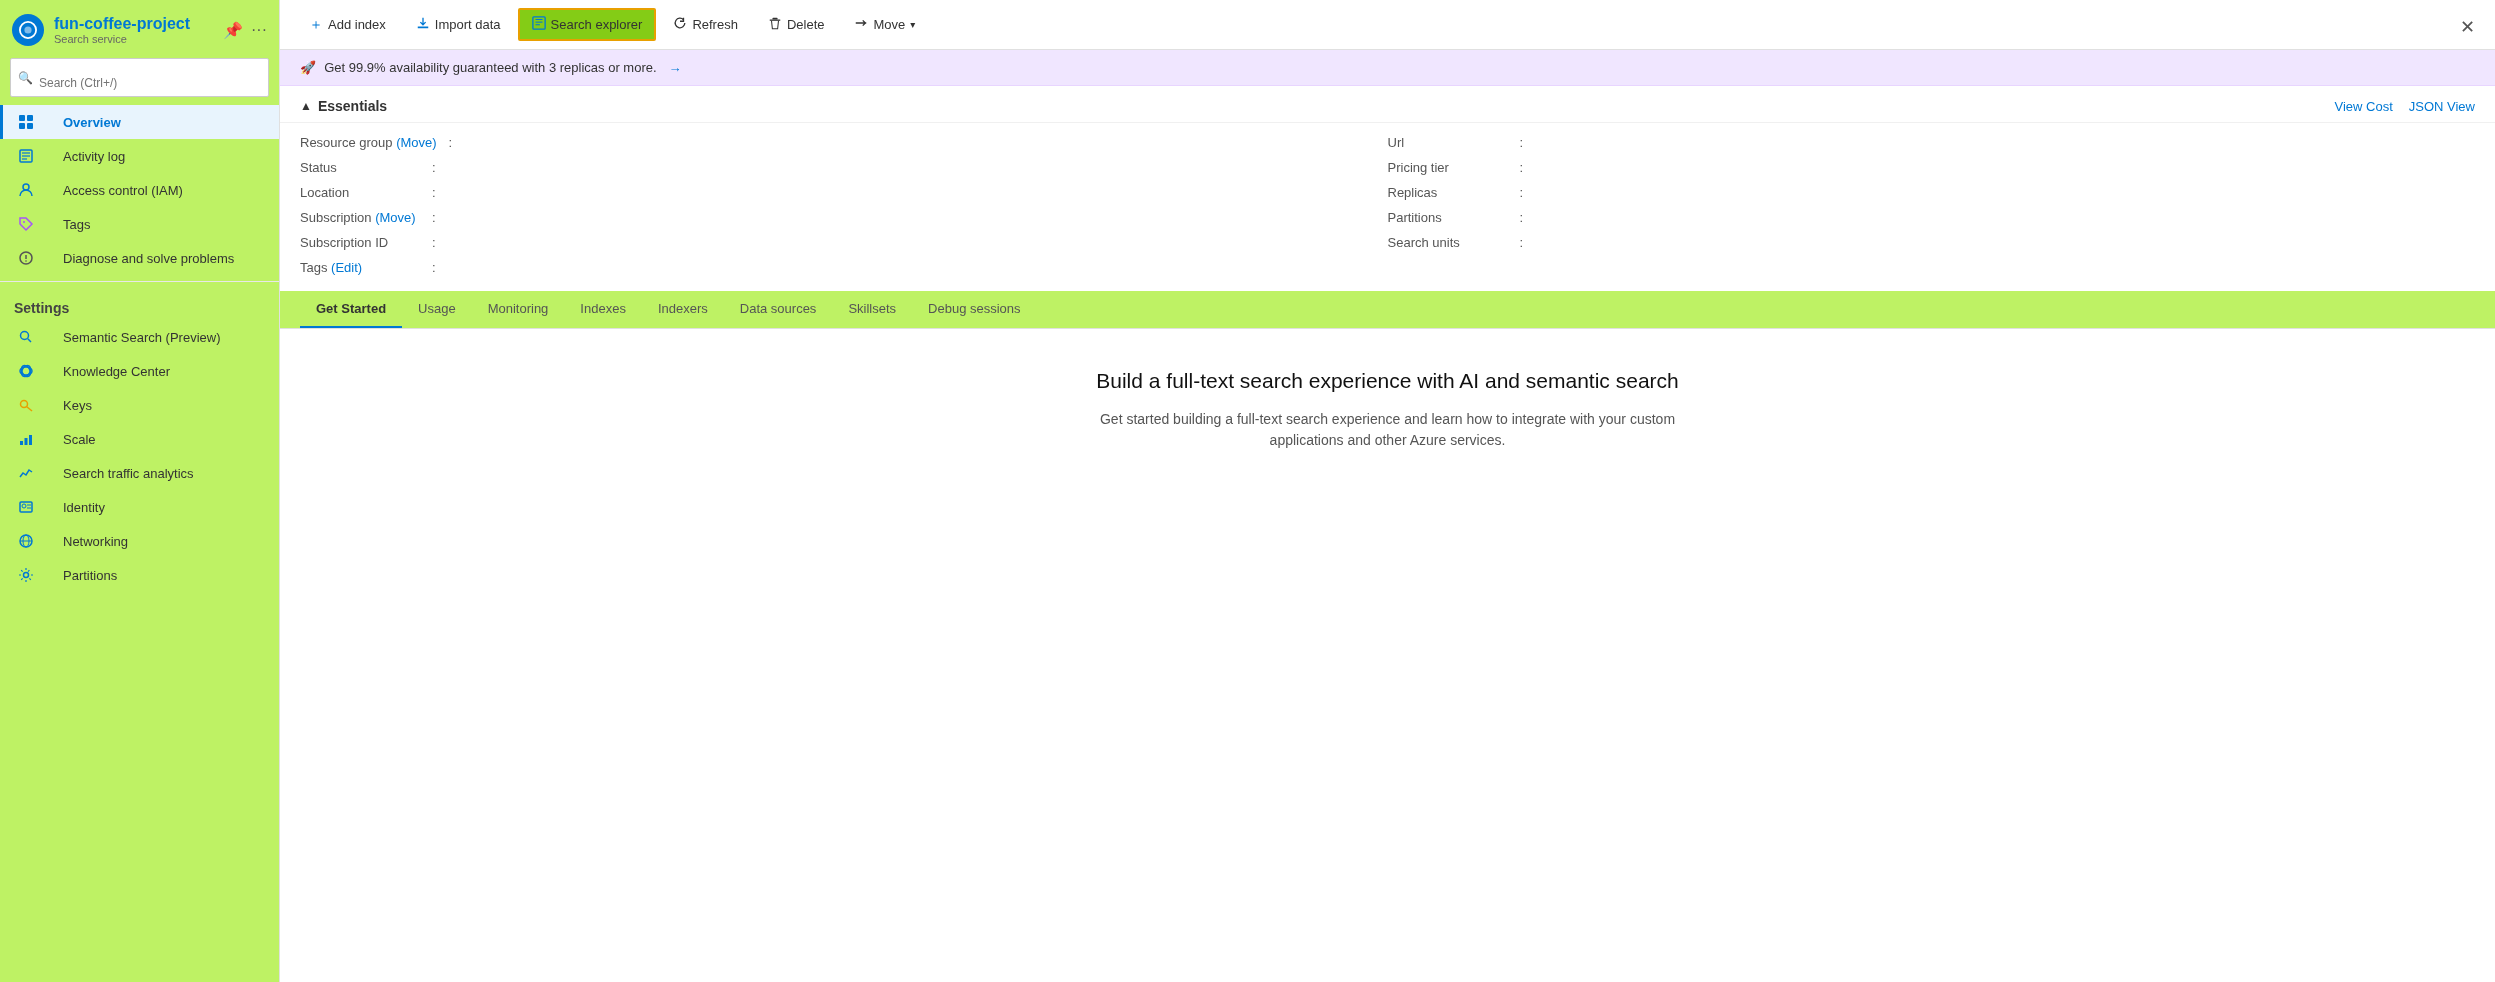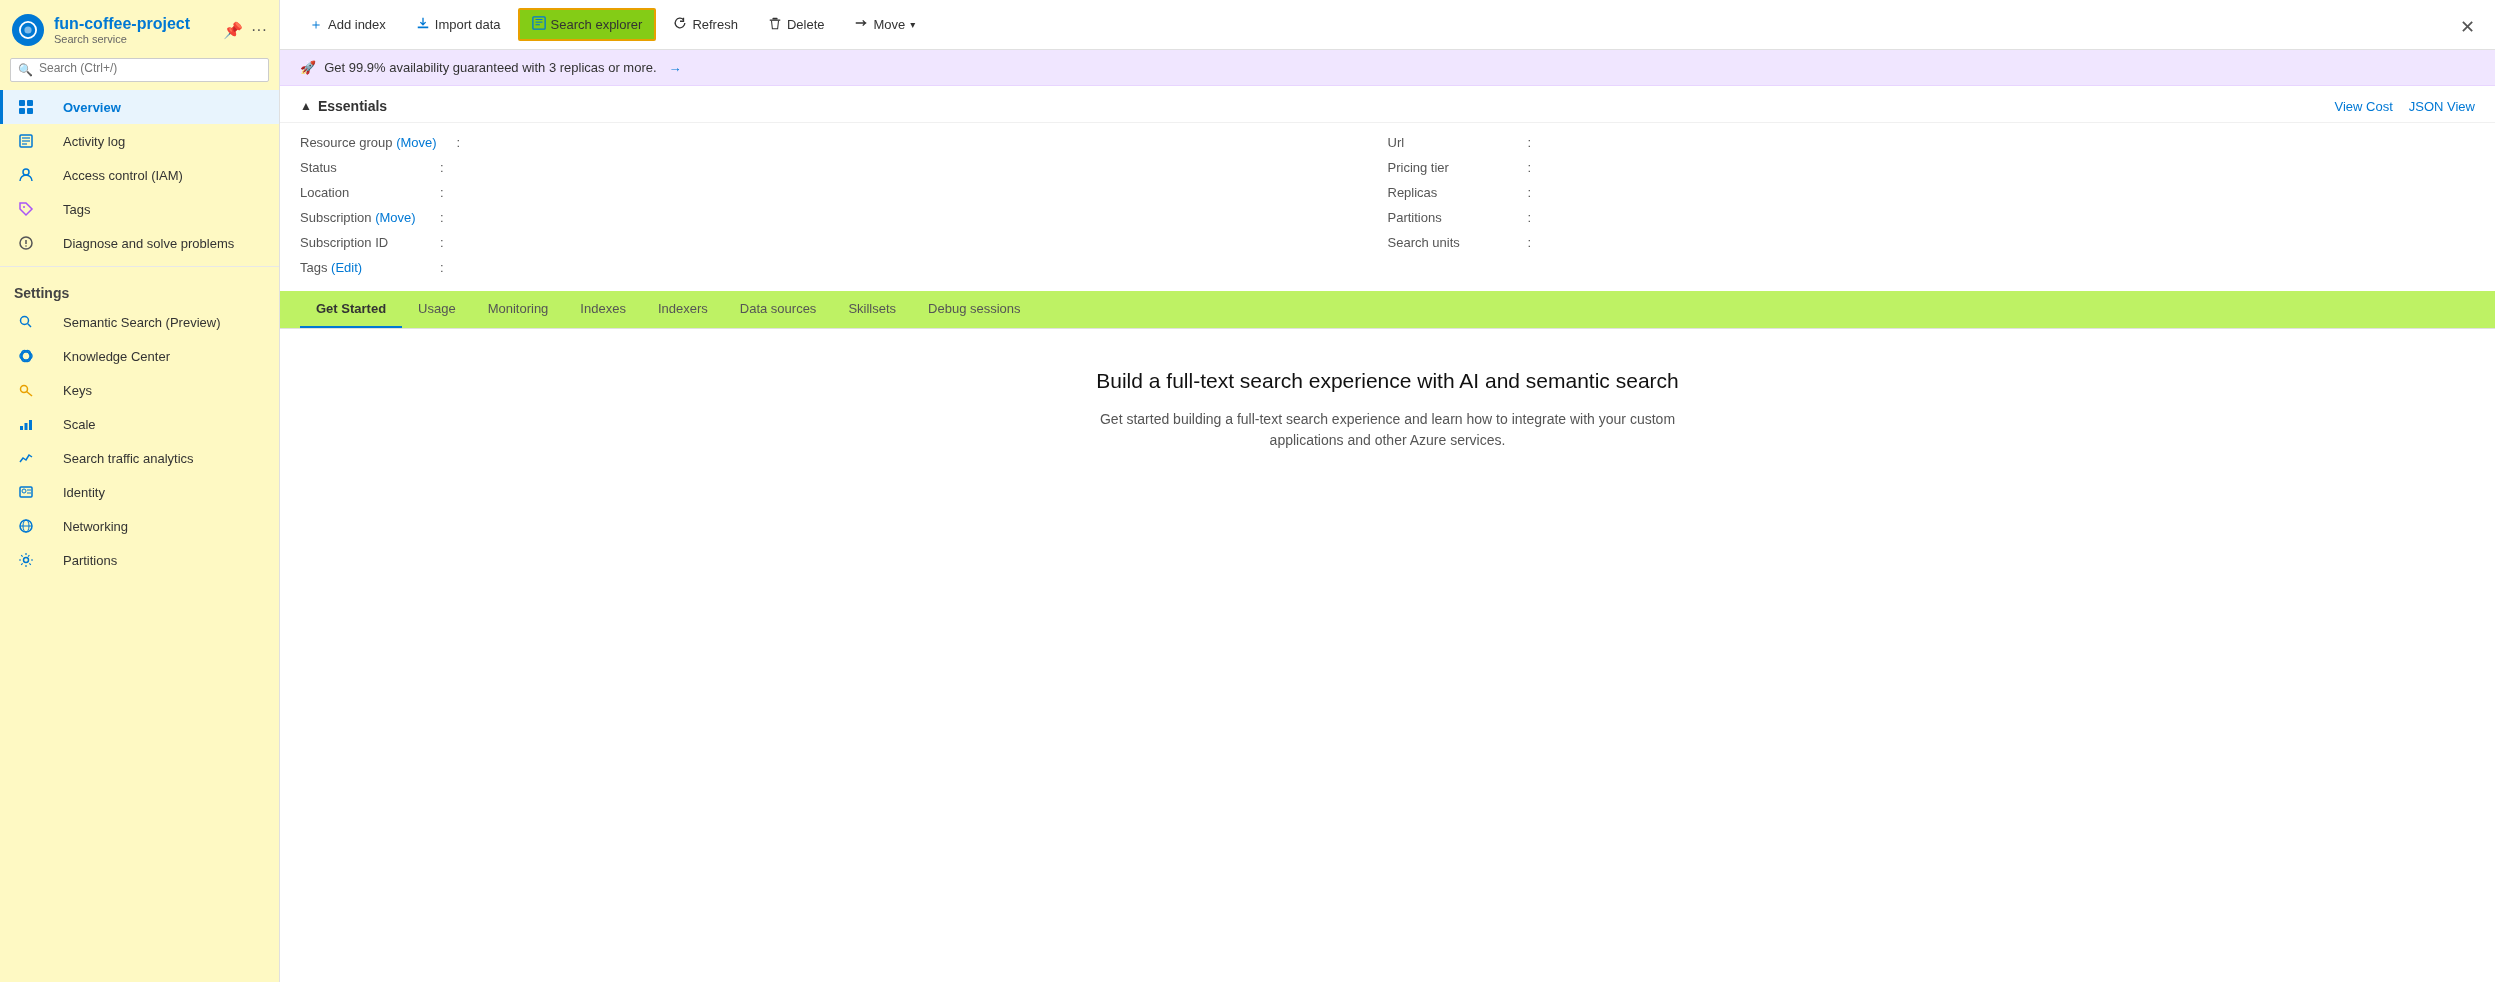--- a/index.html
+++ b/index.html
@@ -2,21 +2,21 @@
 <html><head>
   <meta charset="utf-8">
   <style>
     * { box-sizing: border-box; margin: 0; padding: 0; }
     body { font-family: 'Segoe UI', sans-serif; font-size: 13px; color: #333; background: #f3f2f1; display: flex; height: 982px; overflow: hidden; }
 
     
     .sidebar {
       width: 280px;
       min-width: 280px;
-      background: #fef9c3;
+      background: #bef264;
       border-right: 1px solid #e0e0e0;
       display: flex;
       flex-direction: column;
       height: 100%;
       overflow: hidden;
     }
     .sidebar-header {
       display: flex;
       align-items: center;
       padding: 14px 12px 8px 12px;
@@ -34,21 +34,21 @@
     .sidebar-subtitle { font-size: 11px; color: #666; }
     .sidebar-header-icons { display: flex; gap: 8px; align-items: center; }
     .sidebar-header-icon { color: #555; font-size: 16px; cursor: pointer; }
 
     .sidebar-search {
       margin: 4px 10px 8px 10px;
       position: relative;
     }
     .sidebar-search input {
       width: 100%;
-      padding: 2px 8px 6px 28px;
+      padding: 17px 8px 6px 28px;
       border: 1px solid #ccc;
       border-radius: 2px;
       font-size: 12px;
       color: #555;
     }
     .sidebar-search-icon {
       position: absolute; left: 8px; top: 50%; transform: translateY(-50%);
       color: #666; font-size: 12px;
     }
 
@@ -136,21 +136,21 @@
     .essentials-actions { display: flex; gap: 16px; }
     .essentials-action-link { color: #0078d4; font-size: 13px; cursor: pointer; text-decoration: none; }
 
     .essentials-grid {
       display: grid;
       grid-template-columns: 1fr 1fr;
       gap: 0;
       padding: 12px 20px 16px 20px;
     }
     .essentials-col { display: flex; flex-direction: column; gap: 10px; }
-    .essentials-row { display: flex; align-items: baseline; gap: 20px; }
+    .essentials-row { display: flex; align-items: baseline; gap: 12px; }
     .essentials-key { color: #555; font-size: 13px; min-width: 120px; }
     .essentials-colon { color: #555; }
     .essentials-link { color: #0078d4; cursor: pointer; }
 
     
     .tabs {
       border-bottom: 1px solid #e0e0e0;
       padding: 0 20px;
       display: flex;
       gap: 0;

